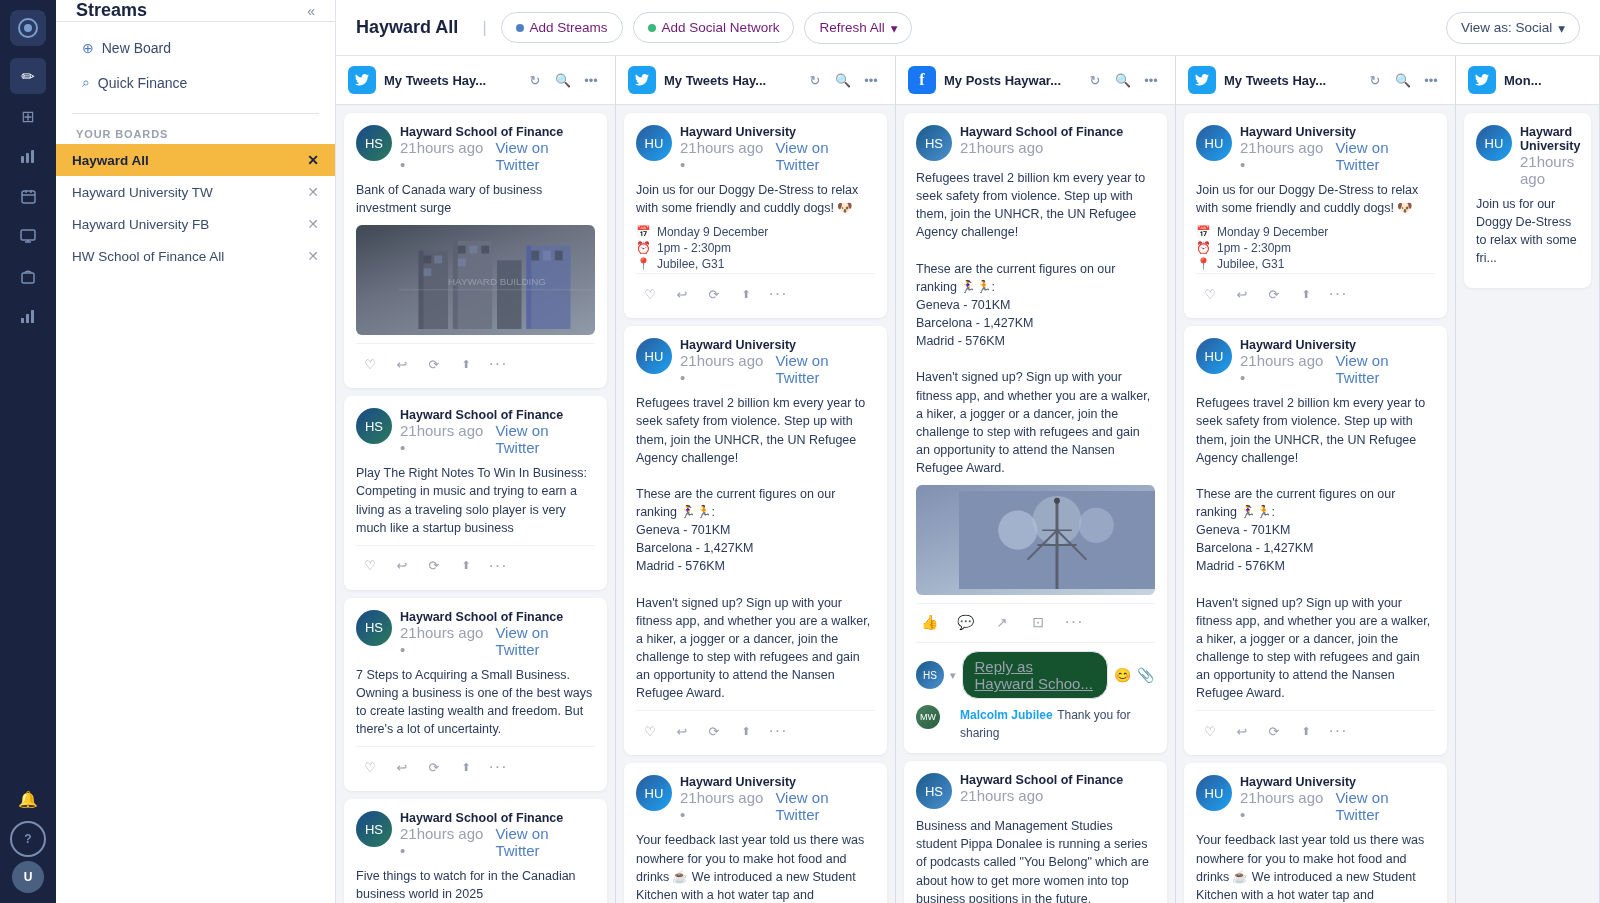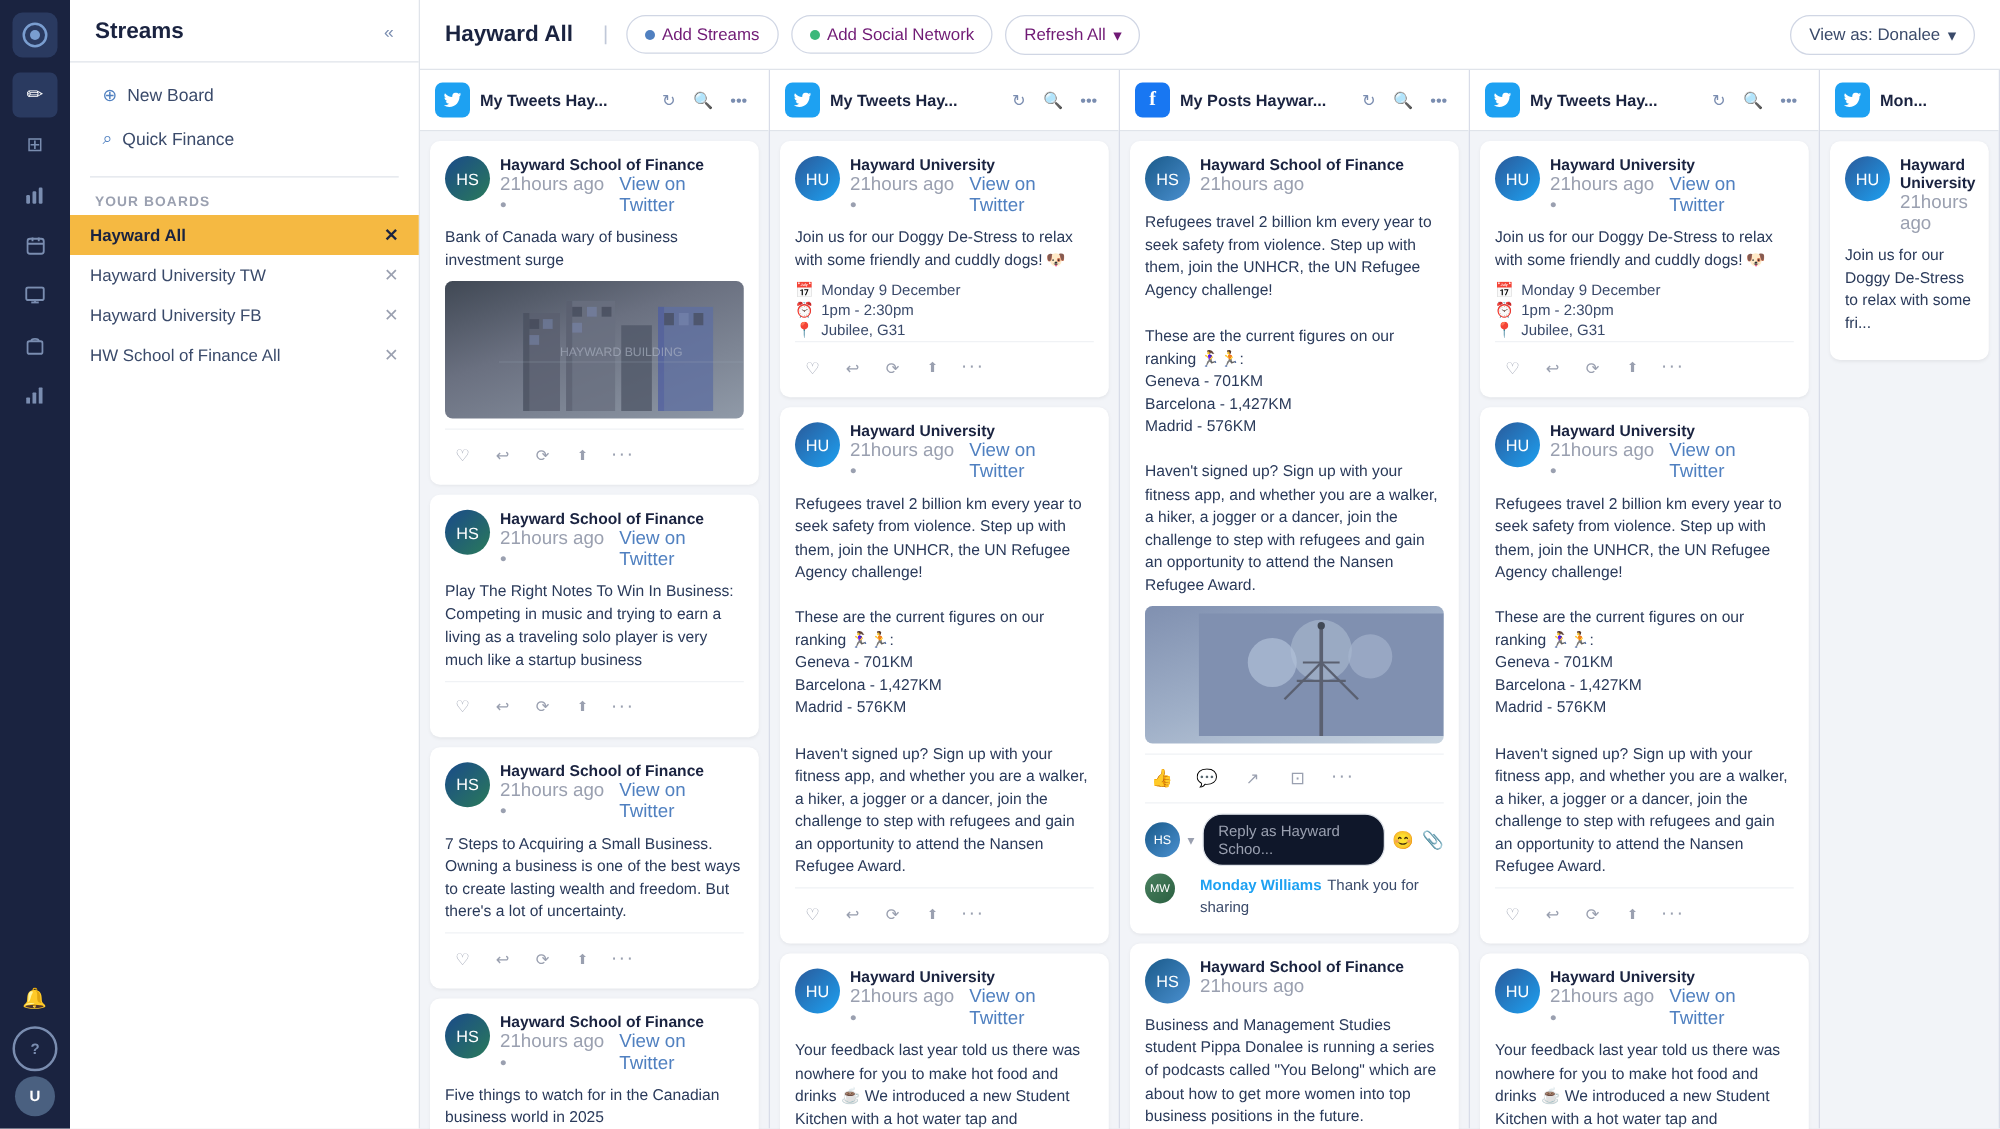--- a/index.html
+++ b/index.html
@@ -43,21 +43,21 @@
       background: #fff;
       border-right: 1px solid #e0e4ea;
       display: flex;
       flex-direction: column;
       flex-shrink: 0;
     }
     .left-panel-header {
       display: flex;
       align-items: center;
       justify-content: space-between;
-      padding: 14px 20px;
+      padding: 0 20px;
       border-bottom: 1px solid #e0e4ea;
     }
     .left-panel-header .title { font-size: 18px; font-weight: 700; color: #1a2340; }
     .left-panel-header .collapse-btn { color: #7a8db0; cursor: pointer; font-size: 14px; }
     .left-panel-actions { padding: 12px 16px; display: flex; flex-direction: column; gap: 6px; }
     .action-item {
       display: flex; align-items: center; gap: 8px;
       padding: 6px 10px; border-radius: 6px; cursor: pointer;
       color: #3a4a6a; font-size: 14px;
     }
@@ -217,23 +217,23 @@
       width: 28px; height: 24px; border-radius: 4px;
       color: #9aa0b0; font-size: 13px; cursor: pointer;
     }
 
     
     .fb-reply-area {
       display: flex; align-items: center; gap: 6px; margin-top: 8px; padding-top: 8px;
       border-top: 1px solid #f0f2f5;
     }
     .fb-reply-input {
-      flex: 1; background: #0f172a; border: 1px solid #e0e4ea;
-      border-radius: 16px; padding: 6px 12px; font-size: 12px;
-      color: #9aa0b0; cursor: text;
+      flex: 1; background: #14532d; border: 1px solid #e0e4ea;
+      border-radius: 16px; padding: 6px 12px; font-size: 15px;
+      color: #9aa0b0; cursor: text; text-decoration: underline;
     }
     .fb-reply-icon { color: #9aa0b0; font-size: 14px; cursor: pointer; }
     .fb-comment {
       display: flex; align-items: flex-start; gap: 20px; margin-top: 6px;
     }
     .fb-commenter { font-size: 12px; color: #1da1f2; font-weight: 600; cursor: pointer; }
     .fb-comment-text { font-size: 12px; color: #3a4a6a; }
     .fb-actions-row {
       display: flex; align-items: center; gap: 8px;
       border-top: 1px solid #f0f2f5; padding-top: 6px; margin-top: 4px;
@@ -353,21 +353,21 @@
     </button>
     <button class="top-bar-btn">
       <span class="dot green"></span>
       <span>Add Social Network</span>
     </button>
     <button class="top-bar-btn">
       <span>Refresh All</span>
       <span>▾</span>
     </button>
     <button class="view-btn">
-      <span>View as: Donalee</span>
+      <span>View as: Social</span>
       <span>▾</span>
     </button>
   </div>
 
   <div class="streams-container">
 
     <div class="stream-col">
       <div class="stream-header">
         <div class="twitter-icon">
           <svg width="14" height="12" viewBox="0 0 14 12" fill="white">
@@ -606,21 +606,21 @@
           <div class="fb-reply-area">
             <div class="tweet-avatar fb" style="width:28px;height:28px;font-size:10px;background:linear-gradient(135deg, #1a5a8a, #4a90d0);">HS</div>
             <span style="font-size:11px;color:#9aa0b0;">▾</span>
             <div class="fb-reply-input">Reply as Hayward Schoo...</div>
             <span class="fb-reply-icon">😊</span>
             <span class="fb-reply-icon">📎</span>
           </div>
           <div class="fb-comment" style="margin-top:6px;">
             <div class="tweet-avatar" style="width:24px;height:24px;font-size:9px;background:linear-gradient(135deg,#4a8060,#2a6040);flex-shrink:0;">MW</div>
             <div>
-              <span class="fb-commenter">Monday Williams</span>
+              <span class="fb-commenter">Malcolm Jubilee</span>
               <span class="fb-comment-text"> Thank you for sharing</span>
             </div>
           </div>
         </div>
 
         <div class="tweet-card">
           <div class="tweet-header">
             <div class="tweet-avatar fb" style="background: linear-gradient(135deg, #1a5a8a, #4a90d0);">HS</div>
             <div class="tweet-meta">
               <div class="tweet-author">Hayward School of Finance</div>

